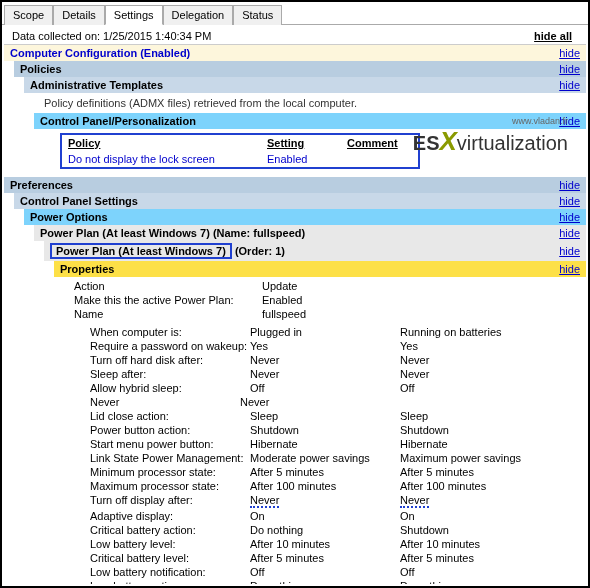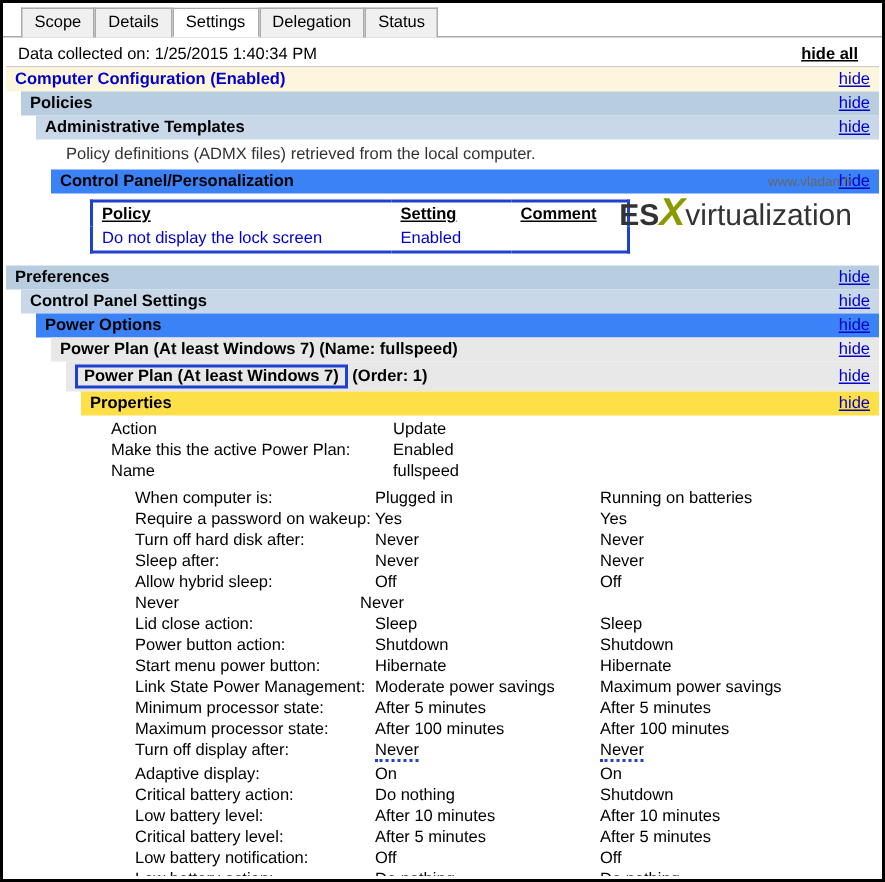--- a/index.html
+++ b/index.html
@@ -1,27 +1,27 @@
 <!DOCTYPE html>
 <html><head>
 <meta charset="utf-8">
 <style>
   * { box-sizing: border-box; margin: 0; padding: 0; }
   body { font-family: "Segoe UI", Tahoma, sans-serif; font-size: 11px; background: #fff; color: #000; width: 590px; height: 588px; overflow: hidden; border: 2px solid #000; position: relative; }
-  .tabs { display: flex; border-bottom: 1px solid #aaa; background: #fff; padding-top: 2px; padding-left: 12px;}
+  .tabs { display: flex; border-bottom: 1px solid #aaa; background: #fff; padding-top: 2px; padding-left: 2px;}
   .tab { padding: 3px 8px; border: 1px solid #aaa; border-bottom: none; margin-right: 0; background: #f0f0f0; cursor: pointer; font-size: 11px; position: relative; top:1px;}
   .tab.active { background: #fff; border-bottom: 1px solid #fff; z-index: 2; }
   .content { position: absolute; top: 22px; left: 2px; right: 2px; bottom: 2px; overflow-y: scroll; border-top: none; padding: 4px 0 0 0;}
   .meta-row { display:flex; justify-content: space-between; padding: 2px 8px; font-size:11px; border-bottom:1px solid #ccc;}
   .section-header { display: flex; justify-content: space-between; align-items: center; padding: 2px 6px; font-weight: bold; cursor: pointer; }
   .hide-link { color: #0000cc; text-decoration: underline; font-weight: normal; font-size: 11px; cursor: pointer; }
   .hideall { color:#000; font-weight:bold; text-decoration:underline; cursor:pointer; padding-right:6px;}
   .lvl-cream { background: #fdf6dc; }
   .lvl-blue2 { background: #c8d8e8; }
-  .lvl-blue3 { background: #3b82f6; }
+  .lvl-blue3 { background: #7dd3fc; }
   .lvl-gray  { background: #e8e8e8; }
   .lvl-blue1 { background: #b8cde0; }
   .indent1 { margin-left: 10px; }
   .indent2 { margin-left: 20px; }
   .indent3 { margin-left: 30px; }
   .indent4 { margin-left: 40px; text-align: right; }
   .indent5 { margin-left: 50px; }
   .plain { padding: 4px 6px 4px 40px; color:#333; }
   .policies-table { width: 360px; margin: 4px 0 8px 56px; border-collapse: collapse; border: 2px solid #2040d0; }
   .policies-table th { text-align: left; font-weight: bold; text-decoration: underline; padding: 2px 6px; color:#000;}

